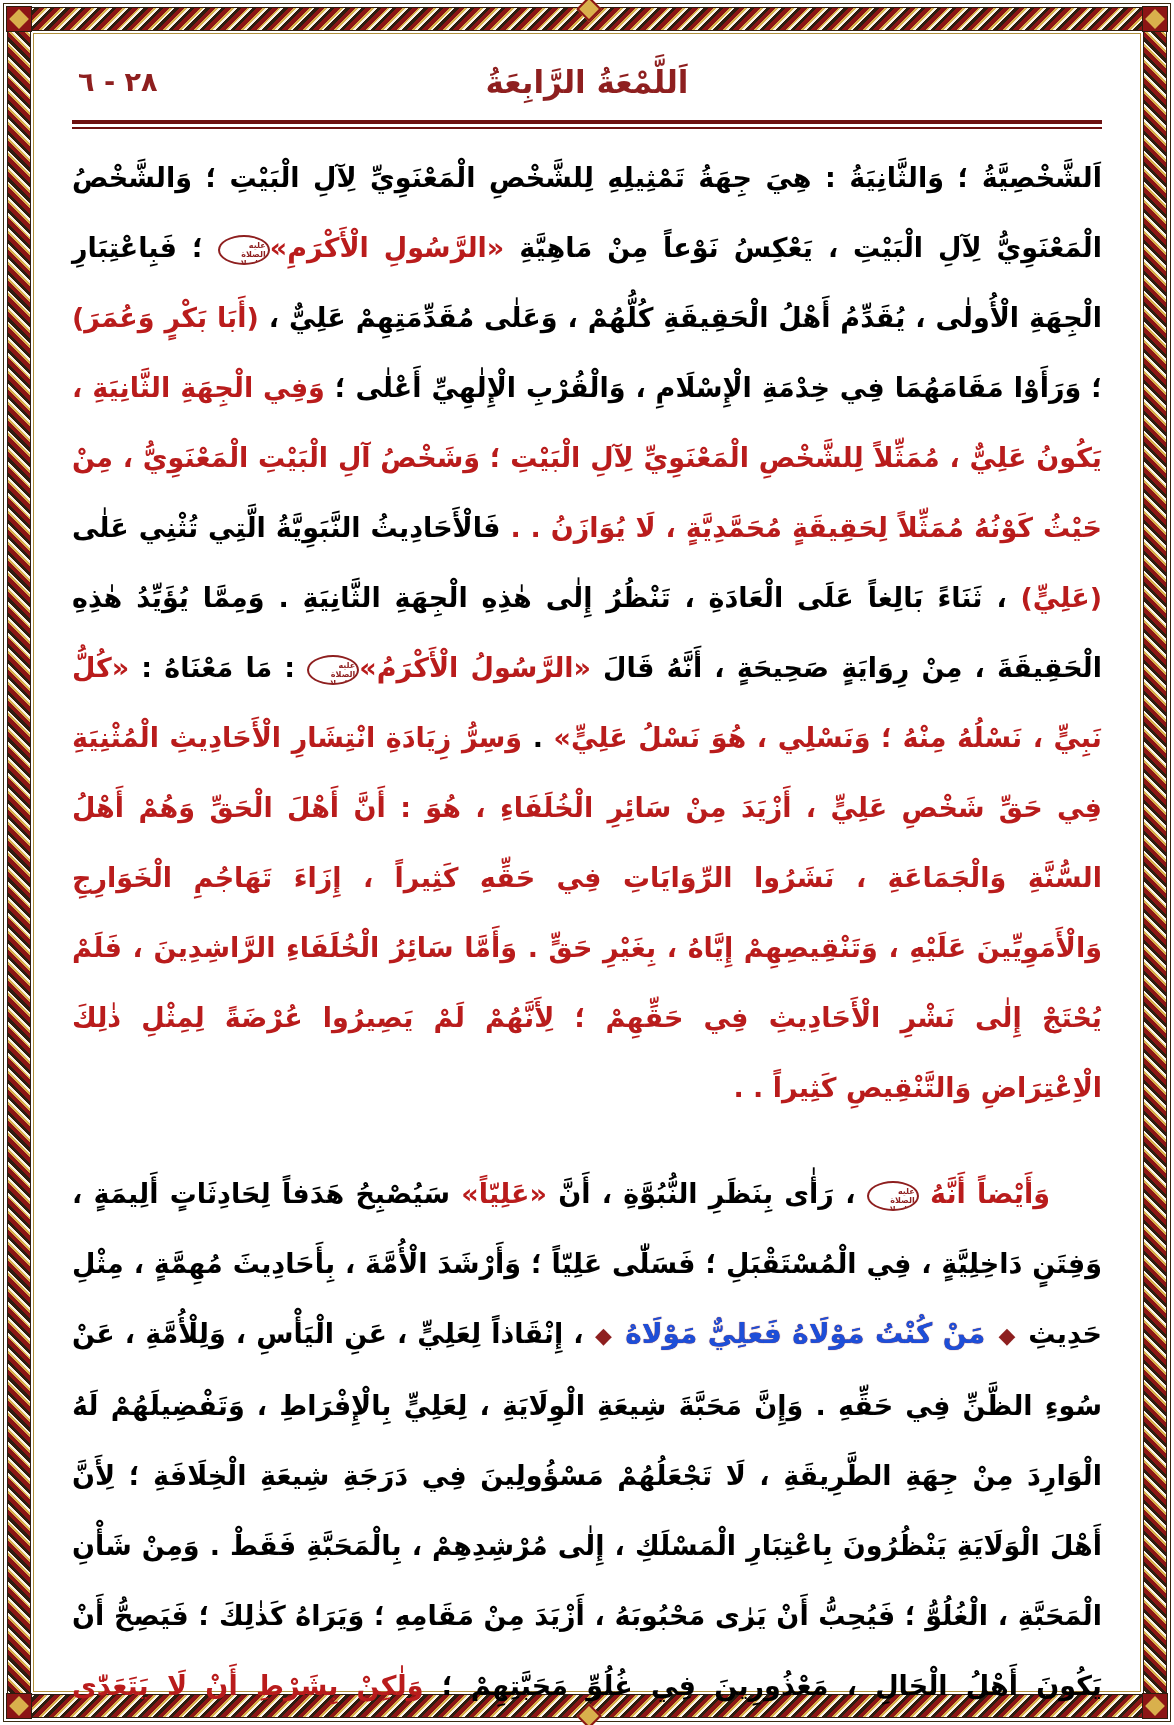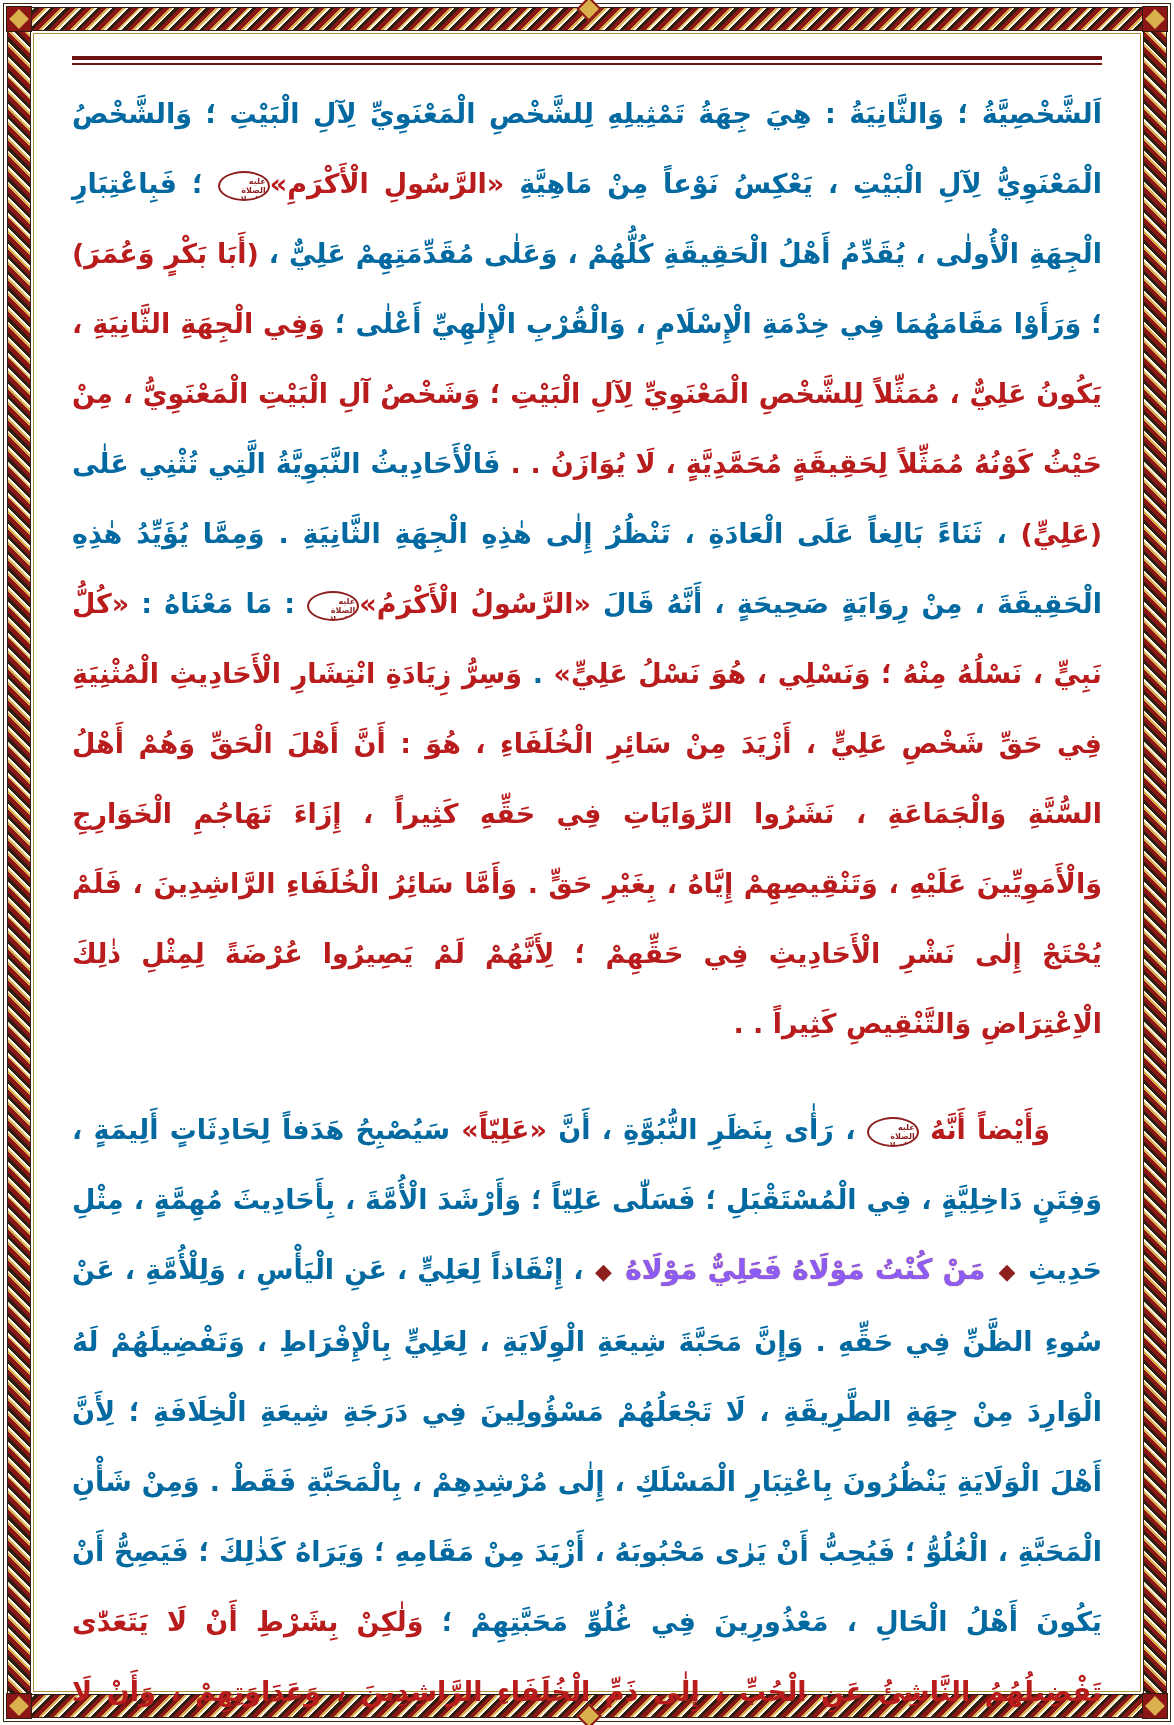--- a/index.html
+++ b/index.html
@@ -27,23 +27,23 @@
   
   .content{position:absolute;top:52px;right:72px;left:72px;bottom:40px;direction:rtl;}
   .header{position:relative;height:64px;}
   .page-ref{position:absolute;left:6px;top:14px;color:#8e1f1f;font-weight:bold;font-size:27px;}
   .page-title{margin:0;text-align:center;color:#8e1f1f;font-weight:bold;font-size:31px;line-height:60px;}
   .header-rule{height:3px;border-top:4px solid #6d1111;border-bottom:2px solid #6d1111;margin-top:4px;}
   .body-text{margin-top:14px;font-size:27px;font-weight:bold;line-height:70px;
     text-align:justify;color:#33302c;}
   .para{margin:0;}
   .para.indent{text-indent:52px;margin-top:36px;}
-  .seg-ink{color:#0369a1;}
+  .seg-ink{color:#000000;}
   .seg-red{color:#b91c1c;}
-  .seg-redbold{color:#8b5cf6;font-size:28px;text-shadow:0 0 1px #8e1f1f;}
+  .seg-redbold{color:#1d4ed8;font-size:28px;text-shadow:0 0 1px #8e1f1f;}
   .seg-ornament{color:#8e1f1f;font-size:22px;position:relative;padding:0 2px;}
   .seal{display:inline-block;vertical-align:middle;width:52px;height:30px;border:2px solid #8e1f1f;
     border-radius:50%;color:#8e1f1f;font-size:8px;font-weight:bold;line-height:9px;
     text-align:right;overflow:hidden;padding:4px 2px 0 2px;box-sizing:border-box;white-space:normal;
     text-indent:0;}
 </style>
 </head>
 <body>
 
 <div class="edge-line"></div>
@@ -61,18 +61,22 @@
     <i></i>
   </div>
 <div class="corner br">
     <i></i>
   </div>
 <div class="finial top"></div>
 <div class="finial bottom"></div>
 <div class="inner-line"></div>
 
 <div class="content">
+  <div class="header">
+    <div class="page-ref">٢٨ - ٦</div>
+    <h1 class="page-title">اَللَّمْعَةُ الرَّابِعَةُ</h1>
+  </div>
   <div class="header-rule"></div>
   <div class="body-text">
       <p class="para"><span class="seg-ink">اَلشَّخْصِيَّةُ ؛ وَالثَّانِيَةُ : هِيَ جِهَةُ تَمْثِيلِهِ لِلشَّخْصِ الْمَعْنَوِيِّ لِآلِ الْبَيْتِ ؛ وَالشَّخْصُ الْمَعْنَوِيُّ لِآلِ الْبَيْتِ ، يَعْكِسُ نَوْعاً مِنْ مَاهِيَّةِ </span><span class="seg-red">«الرَّسُولِ الْأَكْرَمِ»</span><span class="seal">عليه الصلاة والسلام</span><span class="seg-ink"> ؛ فَبِاعْتِبَارِ الْجِهَةِ الْأُولٰى ، يُقَدِّمُ أَهْلُ الْحَقِيقَةِ كُلُّهُمْ ، وَعَلٰى مُقَدِّمَتِهِمْ عَلِيٌّ ، </span><span class="seg-red">(أَبَا بَكْرٍ وَعُمَرَ)</span><span class="seg-ink"> ؛ وَرَأَوْا مَقَامَهُمَا فِي خِدْمَةِ الْإِسْلَامِ ، وَالْقُرْبِ الْإِلٰهِيِّ أَعْلٰى ؛ </span><span class="seg-red">وَفِي الْجِهَةِ الثَّانِيَةِ ، يَكُونُ عَلِيٌّ ، مُمَثِّلاً لِلشَّخْصِ الْمَعْنَوِيِّ لِآلِ الْبَيْتِ ؛ وَشَخْصُ آلِ الْبَيْتِ الْمَعْنَوِيُّ ، مِنْ حَيْثُ كَوْنُهُ مُمَثِّلاً لِحَقِيقَةٍ مُحَمَّدِيَّةٍ ، لَا يُوَازَنُ . . </span><span class="seg-ink">فَالْأَحَادِيثُ النَّبَوِيَّةُ الَّتِي تُثْنِي عَلٰى </span><span class="seg-red">(عَلِيٍّ)</span><span class="seg-ink"> ، ثَنَاءً بَالِغاً عَلَى الْعَادَةِ ، تَنْظُرُ إِلٰى هٰذِهِ الْجِهَةِ الثَّانِيَةِ . وَمِمَّا يُؤَيِّدُ هٰذِهِ الْحَقِيقَةَ ، مِنْ رِوَايَةٍ صَحِيحَةٍ ، أَنَّهُ قَالَ </span><span class="seg-red">«الرَّسُولُ الْأَكْرَمُ»</span><span class="seal">عليه الصلاة والسلام</span><span class="seg-ink"> : مَا مَعْنَاهُ : </span><span class="seg-red">«كُلُّ نَبِيٍّ ، نَسْلُهُ مِنْهُ ؛ وَنَسْلِي ، هُوَ نَسْلُ عَلِيٍّ»</span><span class="seg-ink"> . </span><span class="seg-red">وَسِرُّ زِيَادَةِ انْتِشَارِ الْأَحَادِيثِ الْمُثْنِيَةِ فِي حَقِّ شَخْصِ عَلِيٍّ ، أَزْيَدَ مِنْ سَائِرِ الْخُلَفَاءِ ، هُوَ : أَنَّ أَهْلَ الْحَقِّ وَهُمْ أَهْلُ السُّنَّةِ وَالْجَمَاعَةِ ، نَشَرُوا الرِّوَايَاتِ فِي حَقِّهِ كَثِيراً ، إِزَاءَ تَهَاجُمِ الْخَوَارِجِ وَالْأَمَوِيِّينَ عَلَيْهِ ، وَتَنْقِيصِهِمْ إِيَّاهُ ، بِغَيْرِ حَقٍّ . وَأَمَّا سَائِرُ الْخُلَفَاءِ الرَّاشِدِينَ ، فَلَمْ يُحْتَجْ إِلٰى نَشْرِ الْأَحَادِيثِ فِي حَقِّهِمْ ؛ لِأَنَّهُمْ لَمْ يَصِيرُوا عُرْضَةً لِمِثْلِ ذٰلِكَ الْاِعْتِرَاضِ وَالتَّنْقِيصِ كَثِيراً . .</span></p>
       <p class="para indent"><span class="seg-red">وَأَيْضاً أَنَّهُ </span><span class="seal">عليه الصلاة والسلام</span><span class="seg-ink"> ، رَأٰى بِنَظَرِ النُّبُوَّةِ ، أَنَّ </span><span class="seg-red">«عَلِيّاً»</span><span class="seg-ink"> سَيُصْبِحُ هَدَفاً لِحَادِثَاتٍ أَلِيمَةٍ ، وَفِتَنٍ دَاخِلِيَّةٍ ، فِي الْمُسْتَقْبَلِ ؛ فَسَلّٰى عَلِيّاً ؛ وَأَرْشَدَ الْأُمَّةَ ، بِأَحَادِيثَ مُهِمَّةٍ ، مِثْلِ حَدِيثِ </span><span class="seg-ornament">◆</span><span class="seg-redbold"> مَنْ كُنْتُ مَوْلَاهُ فَعَلِيٌّ مَوْلَاهُ </span><span class="seg-ornament">◆</span><span class="seg-ink"> ، إِنْقَاذاً لِعَلِيٍّ ، عَنِ الْيَأْسِ ، وَلِلْأُمَّةِ ، عَنْ سُوءِ الظَّنِّ فِي حَقِّهِ . وَإِنَّ مَحَبَّةَ شِيعَةِ الْوِلَايَةِ ، لِعَلِيٍّ بِالْإِفْرَاطِ ، وَتَفْضِيلَهُمْ لَهُ الْوَارِدَ مِنْ جِهَةِ الطَّرِيقَةِ ، لَا تَجْعَلُهُمْ مَسْؤُولِينَ فِي دَرَجَةِ شِيعَةِ الْخِلَافَةِ ؛ لِأَنَّ أَهْلَ الْوَلَايَةِ يَنْظُرُونَ بِاعْتِبَارِ الْمَسْلَكِ ، إِلٰى مُرْشِدِهِمْ ، بِالْمَحَبَّةِ فَقَطْ . وَمِنْ شَأْنِ الْمَحَبَّةِ ، الْغُلُوُّ ؛ فَيُحِبُّ أَنْ يَرٰى مَحْبُوبَهُ ، أَزْيَدَ مِنْ مَقَامِهِ ؛ وَيَرَاهُ كَذٰلِكَ ؛ فَيَصِحُّ أَنْ يَكُونَ أَهْلُ الْحَالِ ، مَعْذُورِينَ فِي غُلُوِّ مَحَبَّتِهِمْ ؛ </span><span class="seg-red">وَلٰكِنْ بِشَرْطِ أَنْ لَا يَتَعَدّٰى تَفْضِيلُهُمُ النَّاشِئُ عَنِ الْحُبِّ ، إِلٰى ذَمِّ الْخُلَفَاءِ الرَّاشِدِينَ ، وَعَدَاوَتِهِمْ ، وَأَنْ لَا يَخْرُجَ إِلٰى خَارِجِ الْأُصُولِ الْإِسْلَامِيَّةِ . وَأَمَّا شِيعَةُ الْخِلَافَةِ ، فَإِنَّهُمْ</span></p>
     </div>
 </div>
 
 </body></html>

